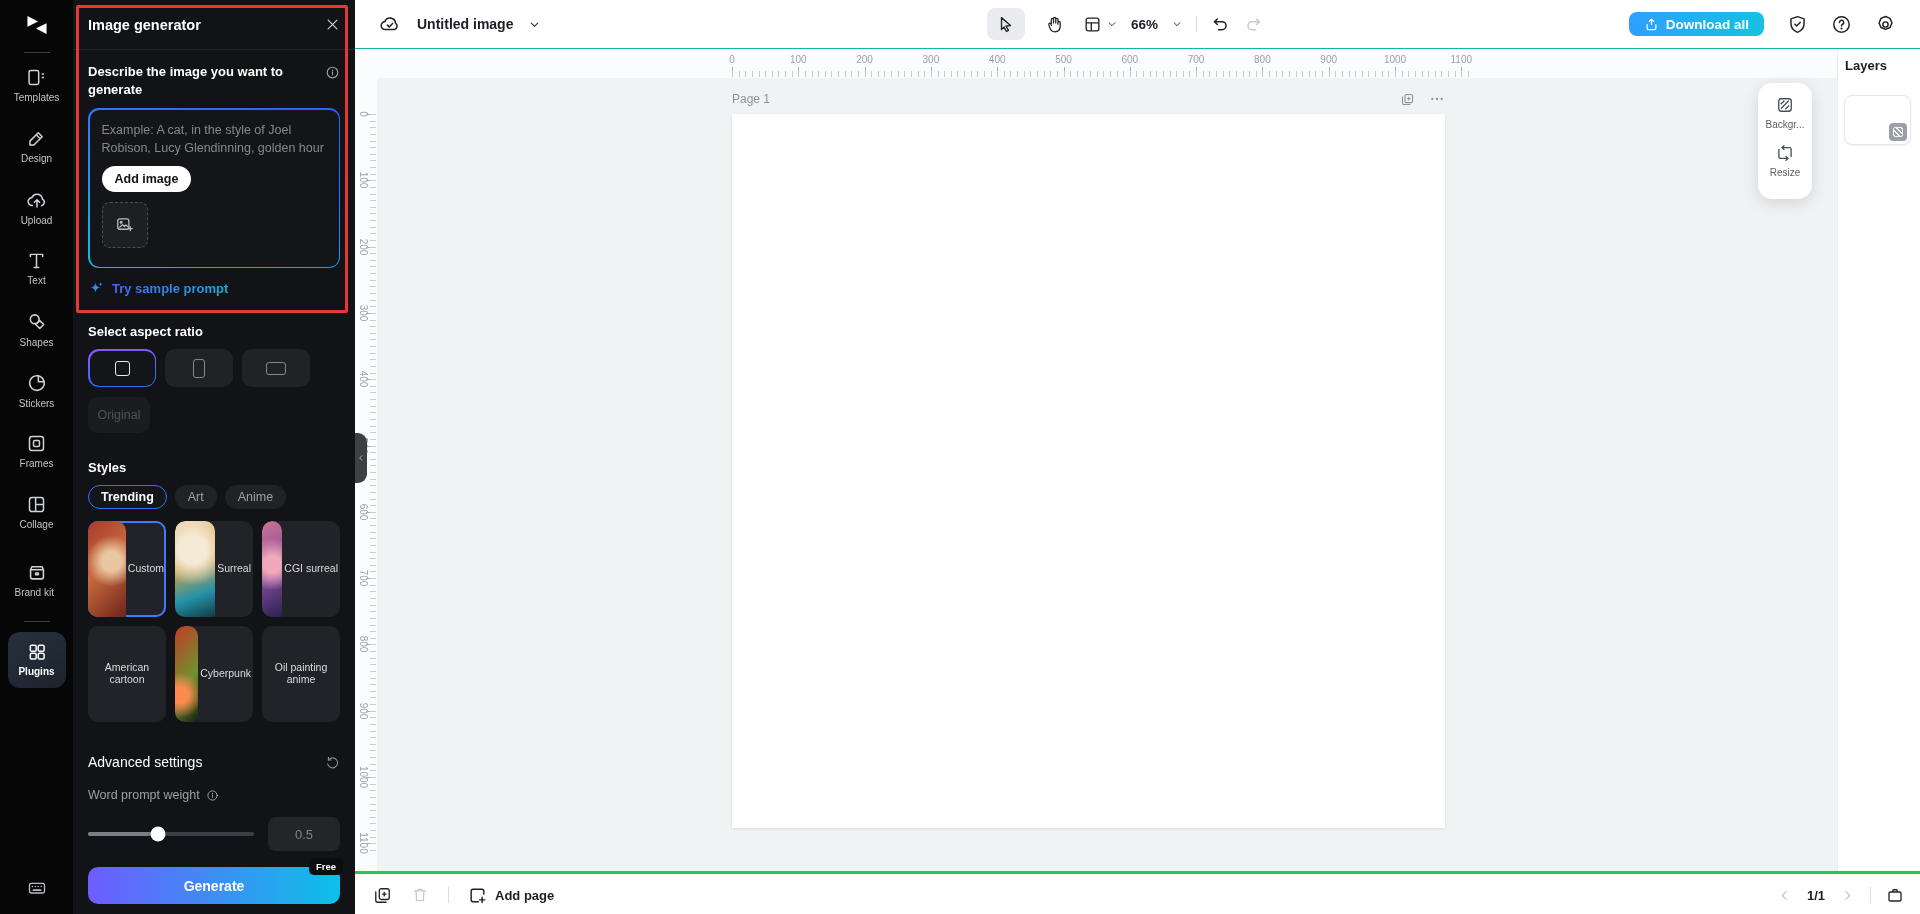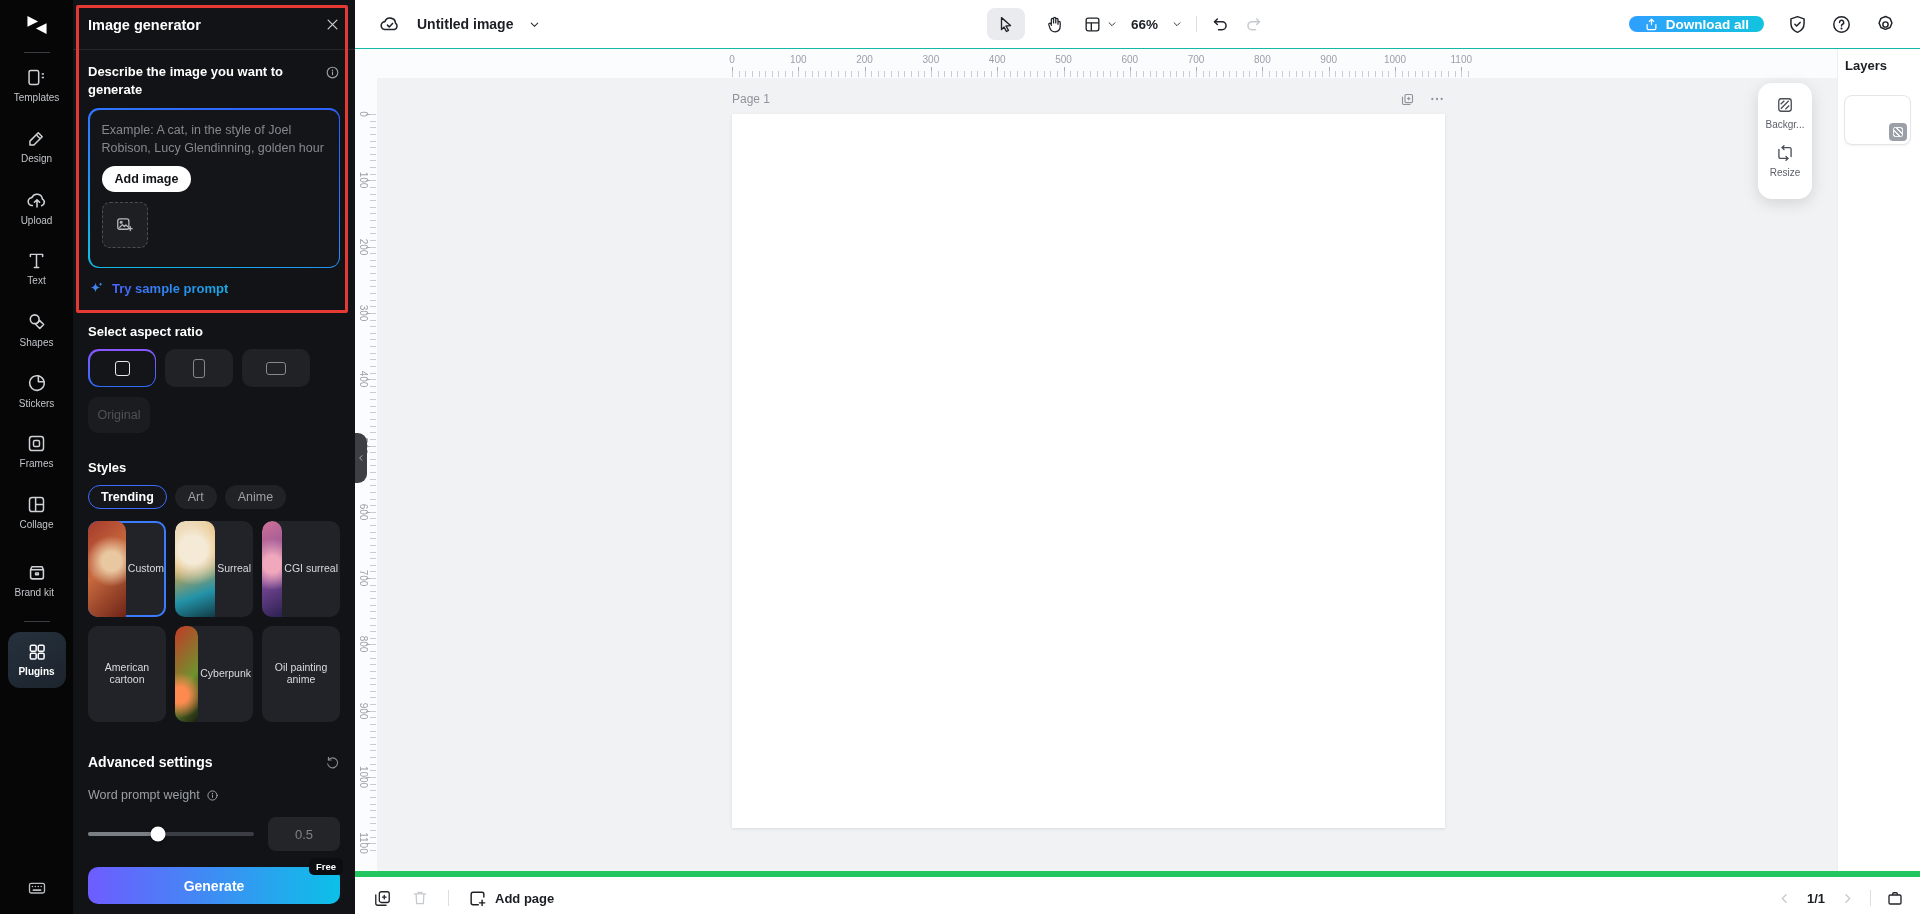--- a/index.html
+++ b/index.html
@@ -56,21 +56,21 @@
   .card.selected { box-shadow:inset 0 0 0 2px var(--blue); }
   .card .img { flex:1; border-radius:10px 10px 0 0; }
   .card .clbl { min-height:26px; display:flex; align-items:center; justify-content:center; font-size:10.5px; color:#d9dbde; text-align:center; line-height:1.15; padding:2px 2px 5px; }
   .img.st-custom { background:radial-gradient(circle at 62% 42%, #e9c7a0 0 16%, rgba(0,0,0,0) 42%), linear-gradient(135deg,#a63a2b,#c8693e 45%,#6e2418); }
   .img.st-surreal { background:radial-gradient(circle at 45% 30%, #f4ead6 0 20%, rgba(0,0,0,0) 50%), linear-gradient(160deg,#e8d8bc,#e8a23a 40%,#2393a8 75%,#123b46); }
   .img.st-cgi { background:radial-gradient(circle at 52% 45%, #f0a8bc 0 16%, rgba(0,0,0,0) 48%), linear-gradient(150deg,#cf7296,#7a4898 58%,#2b2150); }
   .img.st-american { background:radial-gradient(circle at 30% 28%, #f6c14c 0 12%, rgba(0,0,0,0) 36%), linear-gradient(140deg,#8a55b0,#a9648e 45%,#37245c); }
   .img.st-cyber { background:radial-gradient(circle at 22% 72%, #ff8a50 0 11%, rgba(0,0,0,0) 32%), linear-gradient(130deg,#c23a28,#70922e 58%,#181f12); }
   .img.st-oil { background:radial-gradient(circle at 70% 75%, #d8a865 0 18%, rgba(0,0,0,0) 50%), linear-gradient(155deg,#8aa8cc,#5c7aa8 45%,#2a3a5e); }
   .adv-row { display:flex; align-items:center; justify-content:space-between; margin:32px 15px 0; }
-  .adv-h { font-size:14px; font-weight:700; }
+  .adv-h { font-size:14px; font-weight:400; }
   .reset-ic { color:#85888f; cursor:pointer; }
   .wt-row { display:flex; align-items:center; gap:6px; margin:17px 15px 0; color:#9aa0a6; font-size:12.5px; }
   .slider-row { display:flex; align-items:center; gap:14px; margin:15px 15px 0; }
   .track { position:relative; flex:1; height:3.5px; border-radius:2px; background:#3b3e44; cursor:pointer; }
   .track .fill { position:absolute; left:0; top:0; height:100%; width:42%; background:#7a7e85; border-radius:2px; }
   .knob { position:absolute; left:42%; top:50%; width:15px; height:15px; border-radius:50%; background:#fff; transform:translate(-50%,-50%); box-shadow:0 1px 3px rgba(0,0,0,.5); }
   .val-box { width:72px; height:34px; border-radius:8px; background:#232529; color:#7e8289; font-size:13px; display:flex; align-items:center; justify-content:center; cursor:text; }
   .gen-wrap { position:absolute; left:15px; right:15px; bottom:10px; }
   .gen-btn { height:37px; border-radius:10px; background:linear-gradient(90deg,var(--gen1),var(--gen2)); color:#fff; font-weight:700; font-size:14px; display:flex; align-items:center; justify-content:center; cursor:pointer; width:100%; border:none; font-family:inherit; }
   .free-badge { position:absolute; top:-9px; right:-3px; background:#0c0d10; color:#fff; font-size:9.5px; font-weight:700; padding:3px 7px; border-radius:5px; }
@@ -79,21 +79,21 @@
   
   .topbar { position:absolute; left:355px; top:0; width:1565px; height:49px; background:#fff; border-bottom:1px solid #14b8a6; z-index:4; }
   .tb-left { position:absolute; left:24px; top:0; height:48px; display:flex; align-items:center; gap:16px; }
   .doc-title { font-size:14px; font-weight:700; color:#1c1e23; }
   .tb-center { position:absolute; left:632px; top:0; height:48px; display:flex; align-items:center; gap:14px; color:#202329; }
   .tool-btn { width:38px; height:32px; border-radius:8px; display:flex; align-items:center; justify-content:center; cursor:pointer; }
   .tool-btn.active { background:#e9ebef; }
   .zoom-lbl { font-size:13.5px; font-weight:700; color:#202329; cursor:pointer; }
   .v-div { width:1px; height:16px; background:#dcdee2; }
   .tb-right { position:absolute; right:24px; top:0; height:48px; display:flex; align-items:center; gap:23px; color:#202329; }
-  .dl-btn { height:16px; padding:0 15px; border-radius:8px; background:linear-gradient(90deg,var(--dl1),var(--dl2)); color:#fff; font-weight:700; font-size:13.5px; display:flex; align-items:center; gap:7px; cursor:pointer; border:none; font-family:inherit; }
+  .dl-btn { height:24px; padding:0 15px; border-radius:8px; background:linear-gradient(90deg,var(--dl1),var(--dl2)); color:#fff; font-weight:700; font-size:13.5px; display:flex; align-items:center; gap:7px; cursor:pointer; border:none; font-family:inherit; }
   .icon-btn { cursor:pointer; display:flex; align-items:center; }
 
   
   .canvas { position:absolute; left:355px; top:49px; width:1482px; height:822px; background:#f1f2f4; overflow:hidden; }
   .h-ruler { position:absolute; left:0; top:0; right:0; height:29px; background:#fbfcfd; }
   .hr-num { position:absolute; top:5px; transform:translateX(-50%); font-size:10px; color:#9aa0a8; }
   .hr-minor { position:absolute; left:377px; top:22px; width:740px; height:6px; background:repeating-linear-gradient(90deg,#c9cdd3 0,#c9cdd3 1px,transparent 1px,transparent 6.63px); }
   .hr-major { position:absolute; left:377px; top:18px; width:740px; height:10px; background:repeating-linear-gradient(90deg,#a9aeb5 0,#a9aeb5 1px,transparent 1px,transparent 66.3px); }
   .v-ruler { position:absolute; left:0; top:29px; width:22px; bottom:0; background:#fbfcfd; }
   .vr-num { position:absolute; left:3px; transform:translateY(-50%); writing-mode:vertical-rl; font-size:10px; color:#9aa0a8; }
@@ -108,21 +108,21 @@
   .float-card { position:absolute; left:1758px; top:83px; width:54px; height:116px; background:#fff; border-radius:14px; box-shadow:0 4px 16px rgba(0,0,0,.13); z-index:5; display:flex; flex-direction:column; align-items:center; padding-top:12px; gap:13px; }
   .fc-item { display:flex; flex-direction:column; align-items:center; gap:4px; color:#4a4e57; cursor:pointer; }
   .fc-item .flbl { font-size:10px; color:#5a5e66; }
   .layers { position:absolute; left:1837px; top:49px; width:83px; height:822px; background:#fff; border-left:1px solid #eceef1; z-index:4; }
   .layers-h { font-size:13px; font-weight:700; color:#1c1e23; margin:9px 0 0 7px; }
   .layer-thumb { position:absolute; left:6px; top:46px; width:67px; height:50px; background:#fff; border:1px solid #e4e6ea; border-radius:8px; box-shadow:0 1px 2px rgba(0,0,0,.06); cursor:pointer; }
   .thumb-badge { position:absolute; right:3px; bottom:3px; width:18px; height:18px; border-radius:4px; background:#9ba0a8; display:flex; align-items:center; justify-content:center; }
   .badge-sq { width:10px; height:10px; border:1.3px solid #f2f3f5; border-radius:2px; background:repeating-linear-gradient(45deg,rgba(255,255,255,.9) 0 1.2px,transparent 1.2px 3.5px); }
 
   
-  .bottombar { position:absolute; left:355px; right:0; top:871px; height:43px; background:#fff; border-top:6px solid #22c55e; z-index:4; }
+  .bottombar { position:absolute; left:355px; right:0; top:871px; height:43px; background:#fff; border-top:3px solid #22c55e; z-index:4; }
   .bb-left { position:absolute; left:18px; top:0; height:42px; display:flex; align-items:center; gap:19px; color:#23252a; }
   .addpage { display:flex; align-items:center; gap:8px; cursor:pointer; }
   .addpage .aplbl { font-size:13px; font-weight:700; color:#1c1e23; }
   .bb-right { position:absolute; right:16px; top:0; height:42px; display:flex; align-items:center; gap:15px; color:#23252a;justify-content:flex-end; }
   .pag { font-size:13px; font-weight:700; color:#1c1e23; }
 </style>
 </head>
 <body>
 
 <div id="app" style="--red: #e53935; --blue: #3b7cff; --gen1: #6e5cff; --gen2: #0cc0e8; --dl1: #2f9fff; --dl2: #13c3df;">

